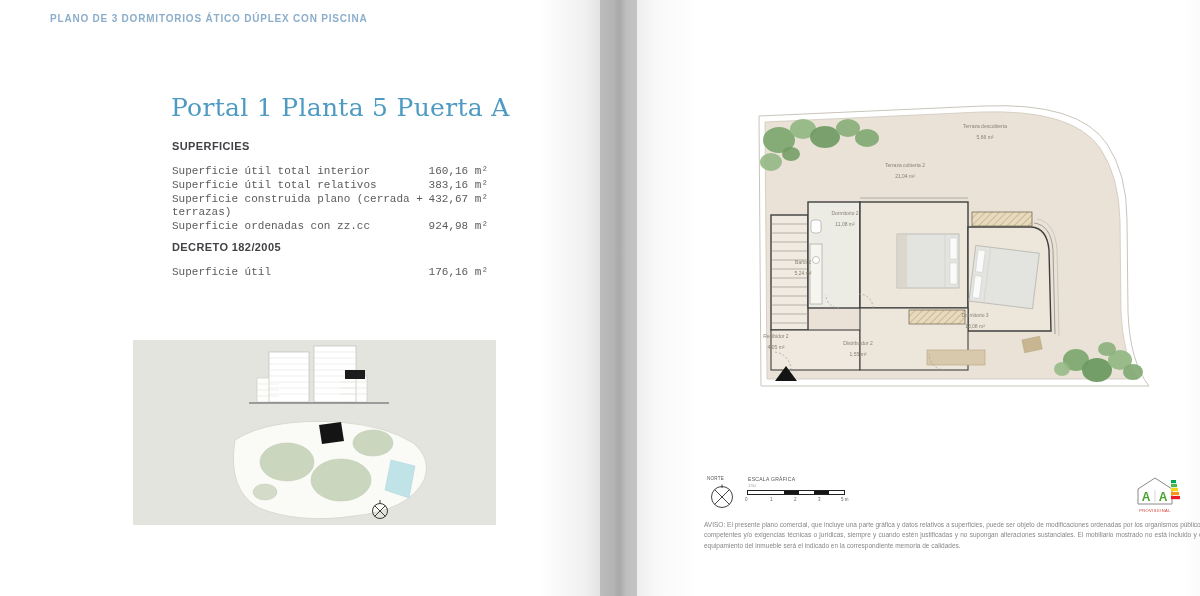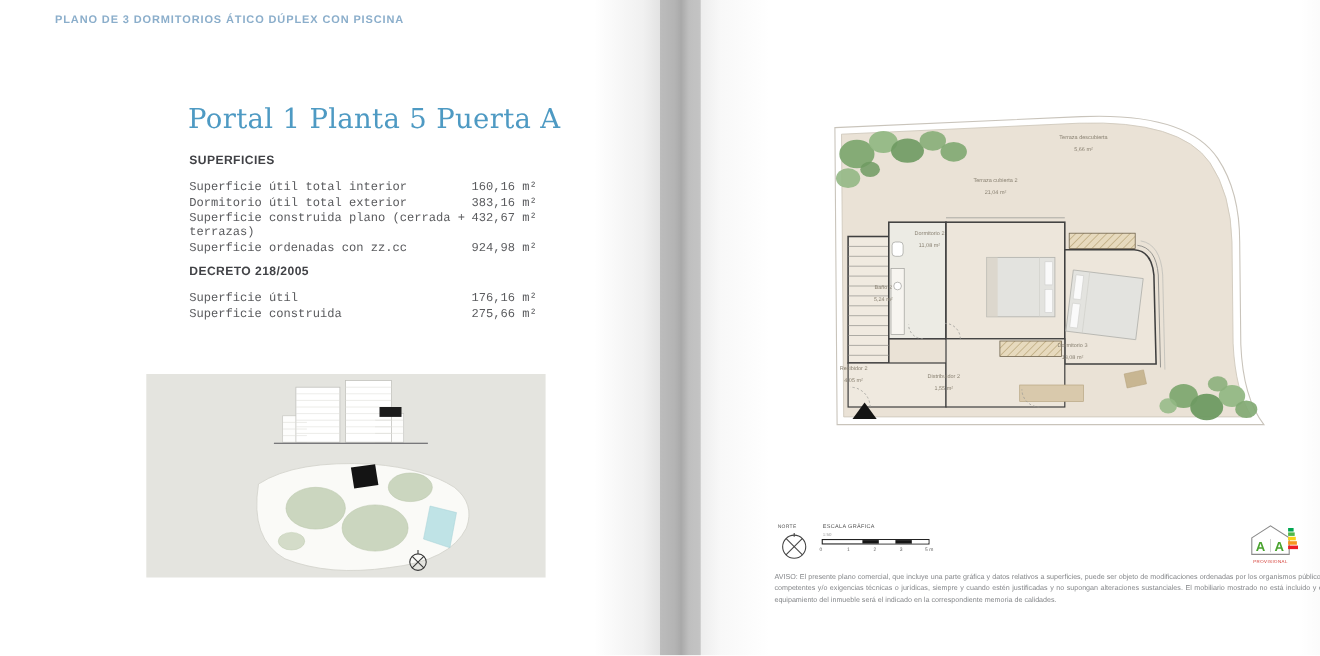--- a/index.html
+++ b/index.html
@@ -63,43 +63,39 @@
   <div class="abs page-title">Portal 1 Planta 5 Puerta A</div>
 
   <div class="abs section-heading h-superficies">SUPERFICIES</div>
 
   <div class="abs rows rows-superficies">
     <div class="row">
       <span>Superficie útil total interior</span>
       <span class="val">160,16 m²</span>
     </div>
     <div class="row">
-      <span>Dormitorio útil total exterior</span>
+      <span>Superficie útil total relativos</span>
       <span class="val">383,16 m²</span>
     </div>
     <div class="row">
       <span>Superficie construida plano (cerrada + terrazas)</span>
       <span class="val">432,67 m²</span>
     </div>
     <div class="row">
       <span>Superficie ordenadas con zz.cc</span>
       <span class="val">924,98 m²</span>
     </div>
   </div>
 
-  <div class="abs section-heading h-decreto">DECRETO 218/2005</div>
+  <div class="abs section-heading h-decreto">DECRETO 182/2005</div>
 
   <div class="abs rows rows-decreto">
     <div class="row">
       <span>Superficie útil</span>
       <span class="val">176,16 m²</span>
-    </div>
-    <div class="row">
-      <span>Superficie construida</span>
-      <span class="val">275,66 m²</span>
     </div>
   </div>
 
   <div class="abs site-figure">
     <svg width="327" height="185" viewBox="0 0 327 185">
 
       <g>
         <rect x="88" y="38" width="22" height="24" fill="#fdfdfc" stroke="#c5c5c0" stroke-width="0.6"></rect>
         <rect x="172" y="36" width="26" height="26" fill="#fdfdfc" stroke="#c5c5c0" stroke-width="0.6"></rect>
         <rect x="100" y="12" width="40" height="50" fill="#ffffff" stroke="#c0c0bb" stroke-width="0.7"></rect>

